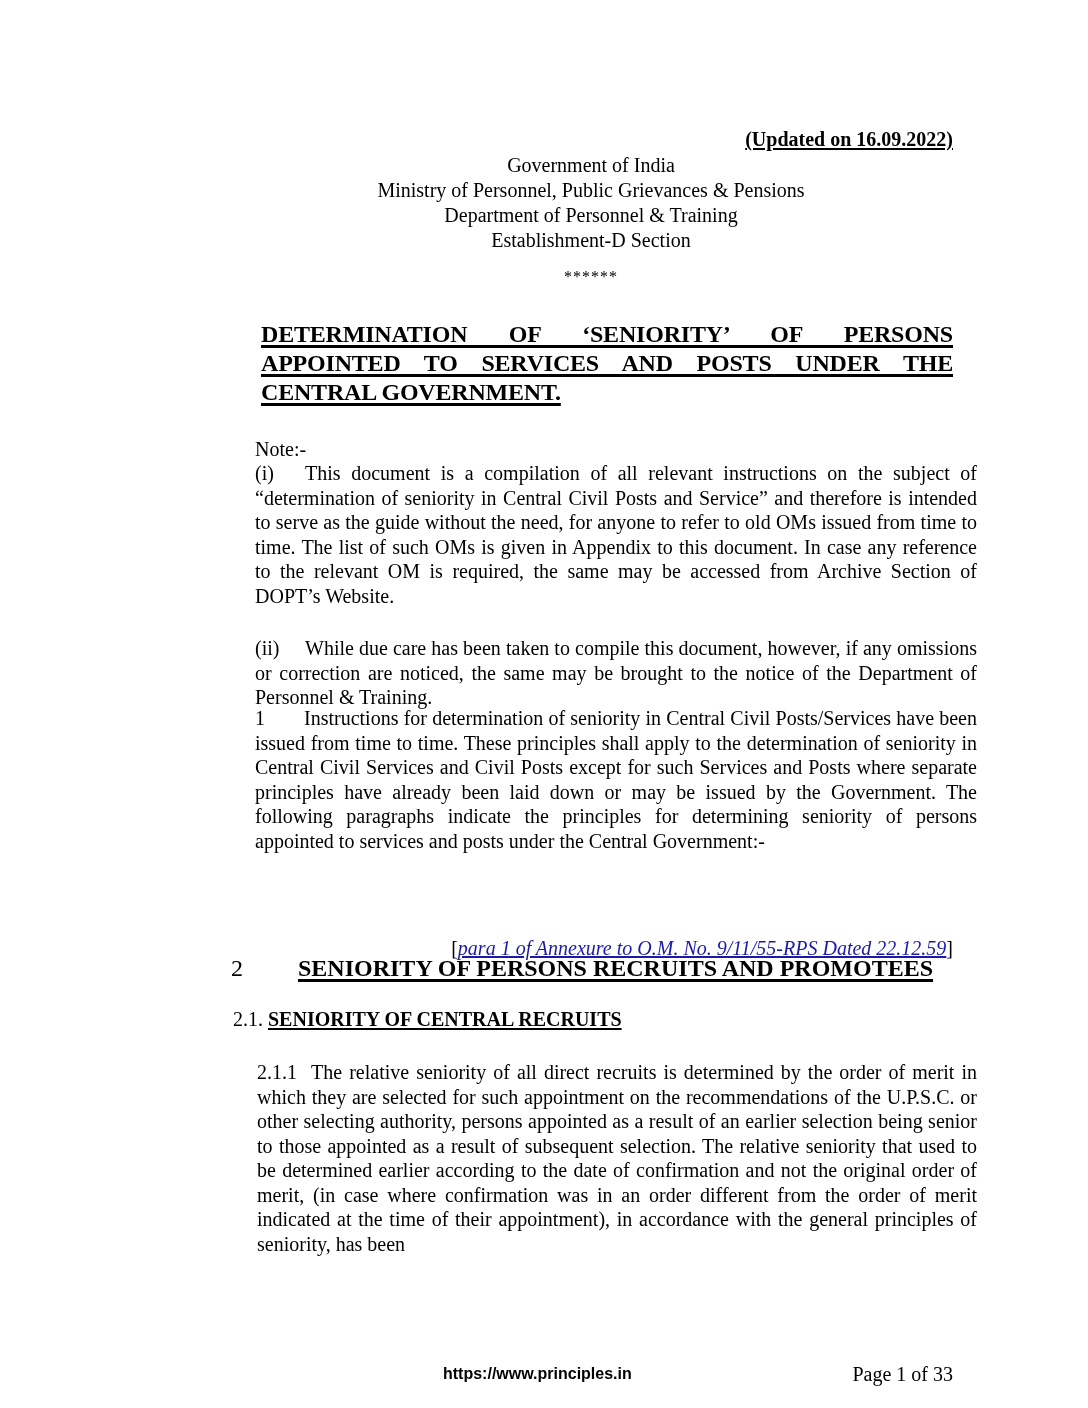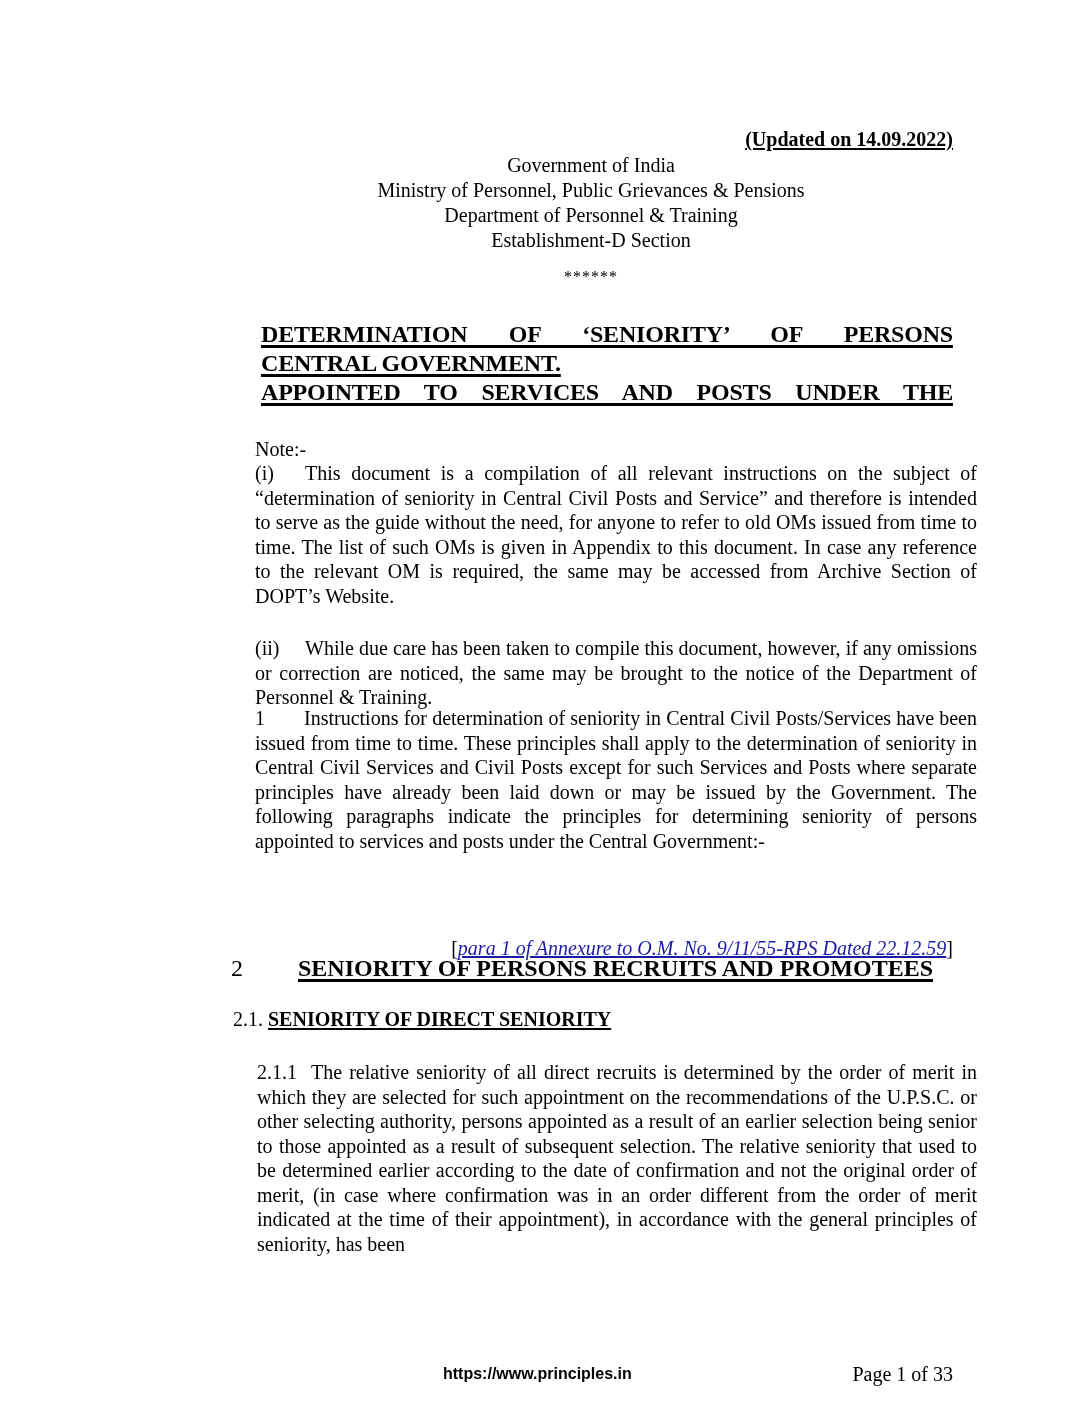--- a/index.html
+++ b/index.html
@@ -124,34 +124,34 @@
       top: 1363px;
       right: 135px;
       font-size: 20px;
     }
   </style>
 </head>
 <body>
 
 <div class="page">
 
-  <div class="updated">(Updated on 14.09.2022)</div>
+  <div class="updated">(Updated on 16.09.2022)</div>
 
   <div class="header-block">
     <div>Government of India</div>
     <div>Ministry of Personnel, Public Grievances &amp; Pensions</div>
     <div>Department of Personnel &amp; Training</div>
     <div>Establishment-D Section</div>
   </div>
   <div class="stars">******</div>
 
   <div class="title">
     <span class="line">DETERMINATION OF ‘SENIORITY’ OF PERSONS</span>
+    <span class="line">APPOINTED TO SERVICES AND POSTS UNDER THE</span>
     <span class="line last">CENTRAL GOVERNMENT.</span>
-    <span class="line">APPOINTED TO SERVICES AND POSTS UNDER THE</span>
   </div>
 
   <div class="body-text note-label">Note:-</div>
 
   <div class="body-text note-i">
     <span class="num-tab">(i)</span><span>This document is a compilation of all relevant instructions on the subject of “determination of seniority in Central Civil Posts and Service” and therefore is intended to serve as the guide without the need, for anyone to refer to old OMs issued from time to time. The list of such OMs is given in Appendix to this document. In case any reference to the relevant OM is required, the same may be accessed from Archive Section of DOPT’s Website.</span>
   </div>
 
   <div class="body-text note-ii">
     <span class="num-tab">(ii)</span><span>While due care has been taken to compile this document, however, if any omissions or correction are noticed, the same may be brought to the notice of the Department of Personnel &amp; Training.</span>
@@ -163,21 +163,21 @@
 
   <div class="ref">
     <span>[</span><a href="#">para 1 of Annexure to O.M.  No. 9/11/55-RPS Dated 22.12.59</a><span>]</span>
   </div>
 
   <div class="h2">
     <span class="num">2</span><span class="txt">SENIORITY OF PERSONS RECRUITS AND PROMOTEES</span>
   </div>
 
   <div class="h21">
-    <span>2.1.</span> <span class="txt">SENIORITY OF DIRECT SENIORITY</span>
+    <span>2.1.</span> <span class="txt">SENIORITY OF CENTRAL RECRUITS</span>
   </div>
 
   <div class="body-text para211">
     <span>2.1.1</span>&nbsp;&nbsp;<span>The relative seniority of all direct recruits is determined by the order of merit in which they are selected for such appointment on the recommendations of the U.P.S.C. or other selecting authority, persons appointed as a result of an earlier selection being senior to those appointed as a result of subsequent selection.  The relative seniority that used to be determined earlier according to the date of confirmation and not the original order of merit, (in case where confirmation was in an order different from the order of merit indicated at the time of their appointment), in accordance with the general principles of seniority, has been</span>
   </div>
 
   <div class="footer-url">https://www.principles.in</div>
   <div class="footer-page">Page 1 of 33</div>
 
 </div>

